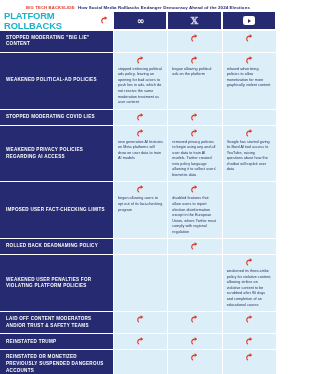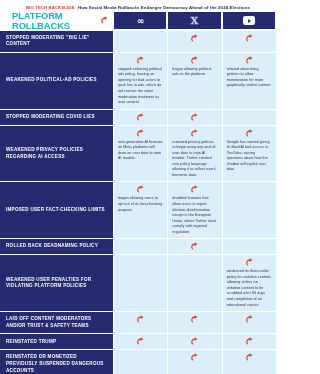--- a/index.html
+++ b/index.html
@@ -79,21 +79,21 @@
   }
 
   
   .row-head .cell-title {
     width: 113px;
     flex: 0 0 113px;
     background: #ffffff;
     display: flex;
     align-items: center;
     gap: 3px;
-    padding: 0 4px 0 12px;
+    padding: 0 4px 0 4px;
   }
   .head-title {
     color: #1ab3c8;
     font-size: 9.4px;
     font-weight: bold;
     letter-spacing: -0.1px;
     line-height: 1;
   }
   .row-head .cell-logo {
     flex: 1 1 0;

